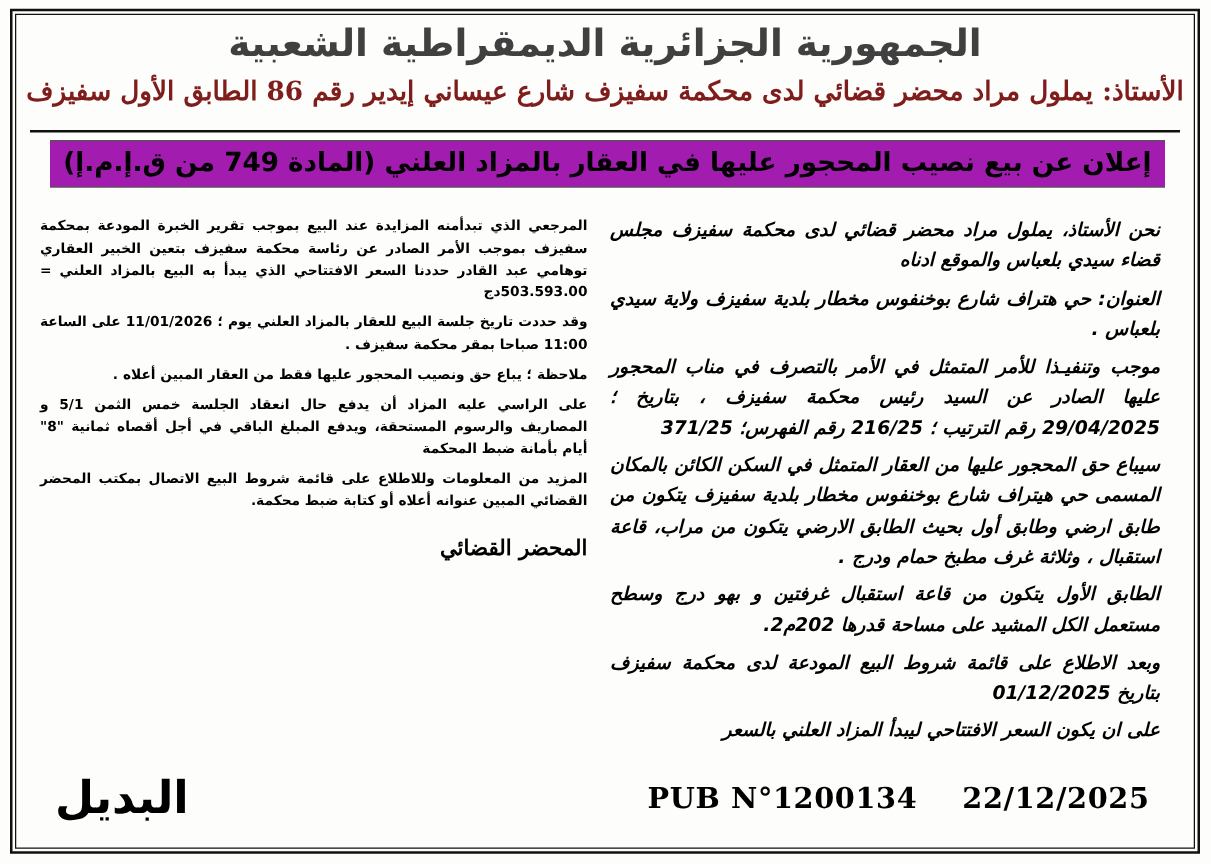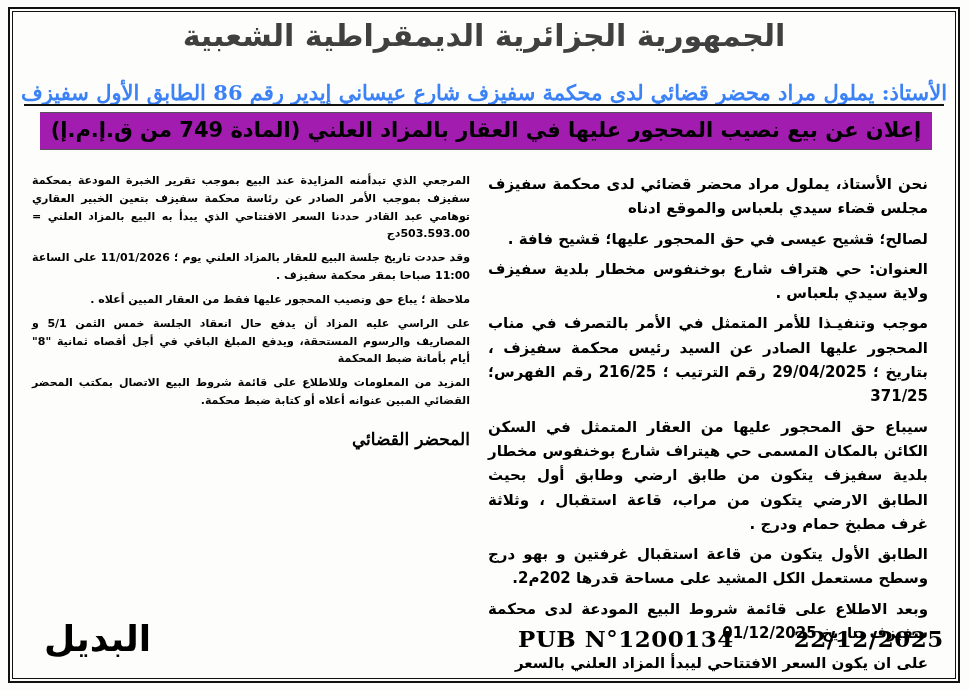--- a/index.html
+++ b/index.html
@@ -51,26 +51,26 @@
   .title-main {
     font-family: "DejaVu Sans", sans-serif;
     font-weight: bold;
     font-size: 30px;
     letter-spacing: -0.5px;
     line-height: 1.2;
     color: #404040;
     white-space: nowrap;
   }
   .title-sub {
-    margin-top: 26px;
+    margin-top: 6px;
     font-family: "DejaVu Serif", serif;
     font-weight: bold;
     font-size: 21px;
     line-height: 1.25;
-    color: #3b82f6;
+    color: #7f1d1d;
     white-space: nowrap;
   }
   .rule {
     position: absolute;
     left: 24px;
     top: 104px;
     width: 920px;
     border-top: 2px solid #111;
   }
 
@@ -109,20 +109,21 @@
     font-size: 15.5px;
     line-height: 1.62;
     text-align: justify;
     text-align-last: right;
   }
   .col-right {
     width: 466px;
     padding: 0 16px 0 10px;
     font-weight: bold;
     font-family: "DejaVu Sans", sans-serif;
+    font-style: italic;
   }
   .col-left {
     width: 454px;
     padding: 0 8px 0 8px;
     font-weight: bold;
     font-family: "DejaVu Sans", sans-serif;
   }
   .col p {
     margin: 0 0 6px 0;
   }
@@ -164,21 +165,21 @@
     letter-spacing: 3px;
     font-family: "DejaVu Sans", sans-serif;
     margin-top: 44px;
   }
   .footer-left {
     width: 500px;
     direction: ltr;
     display: flex;
     flex-direction: row;
     align-items: center;
-    gap: 60px;
+    gap: 36px;
     padding-left: 74px;
     box-sizing: border-box;
   }
   .pub-no, .pub-date {
     font-family: "DejaVu Serif", serif;
     font-weight: bold;
     font-size: 23px;
     letter-spacing: 0.5px;
   }
 </style>
@@ -197,21 +198,20 @@
   <div class="rule"></div>
 
   <div class="banner">
     <div class="banner-line1">إعلان عن بيع نصيب المحجور عليها في العقار بالمزاد العلني  (المادة 749 من ق.إ.م.إ)</div>
   </div>
 
   <div class="columns">
 
     <div class="col col-right">
       <p>نحن الأستاذ، يملول مراد محضر قضائي لدى محكمة سفيزف مجلس قضاء سيدي بلعباس والموقع ادناه</p>
-      <p>لصالح؛ قشيح عيسى في حق المحجور عليها؛ قشيح فافة .</p>
       <p>العنوان: حي هتراف شارع بوخنفوس مخطار بلدية سفيزف ولاية سيدي بلعباس .</p>
       <p>موجب وتنفيـذا للأمر المتمثل في الأمر بالتصرف في مناب المحجور عليها الصادر عن السيد رئيس محكمة سفيزف ، بتاريخ ؛ 29/04/2025 رقم الترتيب ؛ 216/25 رقم الفهرس؛ 371/25</p>
       <p>سيباع حق المحجور عليها من العقار المتمثل في السكن الكائن بالمكان المسمى حي هيتراف شارع بوخنفوس مخطار بلدية سفيزف يتكون من طابق ارضي وطابق أول بحيث الطابق الارضي يتكون من مراب، قاعة استقبال ، وثلاثة غرف مطبخ حمام ودرج .</p>
       <p>الطابق الأول يتكون من قاعة استقبال غرفتين و بهو درج وسطح مستعمل الكل المشيد على مساحة قدرها 202م2.</p>
       <p>وبعد الاطلاع على قائمة شروط البيع المودعة لدى محكمة سفيزف بتاريخ 01/12/2025</p>
       <p>على ان يكون السعر الافتتاحي ليبدأ المزاد العلني بالسعر</p>
     </div>
 
     <div class="col col-left">
       <p>المرجعي الذي تبدأمنه المزايدة عند البيع بموجب تقرير الخبرة المودعة بمحكمة سفيزف بموجب الأمر الصادر عن رئاسة محكمة سفيزف بتعين الخبير العقاري توهامي عبد القادر حددنا السعر الافتتاحي الذي يبدأ به البيع بالمزاد العلني = 503.593.00دج</p>

